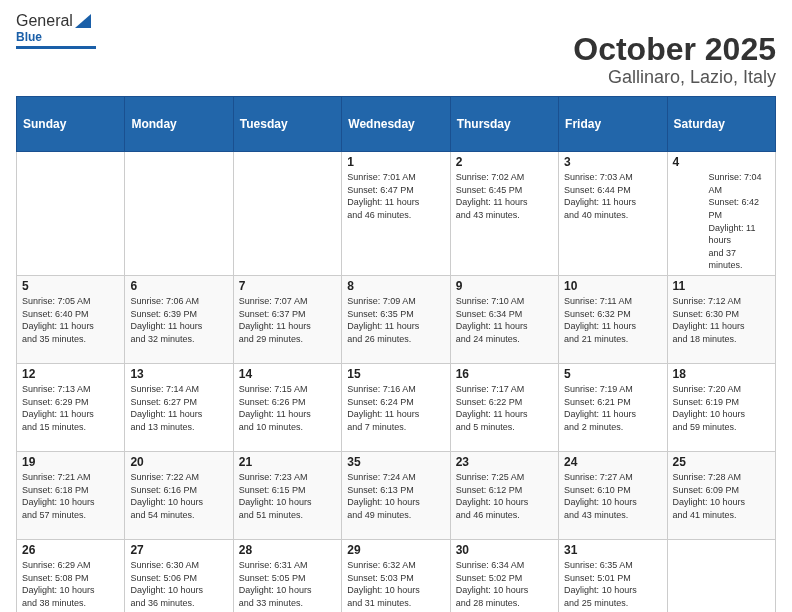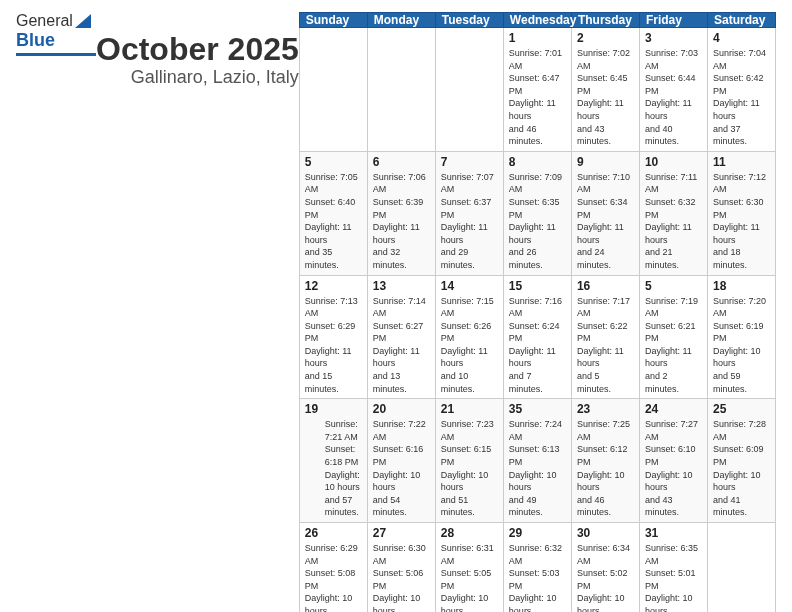--- a/index.html
+++ b/index.html
@@ -8,21 +8,21 @@
       background: #fff;
       width: 792px;
       height: 612px;
       overflow: hidden;
     }
     .page {
       width: 792px;
       height: 612px;
       padding: 12px 16px;
       display: flex;
-      flex-direction: row;
+      flex-direction: column;
     }
     .header {
       display: flex;
       justify-content: space-between;
       align-items: flex-start;
       margin-bottom: 8px;
     }
     .logo {
       display: flex;
       flex-direction: column;
@@ -54,21 +54,21 @@
       flex: 1;
       border: 1px solid #ccc;
       border-collapse: collapse;
       width: 100%;
       table-layout: fixed;
     }
     .calendar th {
       background: #2266aa;
       color: white;
       text-align: left;
-      padding: 0 6px;
+      padding: 20px 6px;
       font-size: 12px;
       font-weight: bold;
       border: 1px solid #1a5090;
     }
     .calendar td {
       vertical-align: top;
       border: 1px solid #ccc;
       padding: 3px 5px;
       font-size: 9.5px;
       color: #222;
@@ -102,21 +102,21 @@
     <div class="logo">
       <div style="display:flex; align-items:center; gap:0px;">
         <span class="logo-general">General</span>
         <span style="display:inline-flex; flex-direction:column; margin-left:2px;">
           <svg width="16" height="14" viewBox="0 0 16 14">
             <polygon points="0,14 16,14 16,0" fill="#1a5fa8"></polygon>
           </svg>
         </span>
       </div>
       <div style="display:flex; align-items:center;">
-        <span class="logo-blue" style="font-size:18px; font-weight:bold; color:#1a5fa8;">Blue</span>
+        <span class="logo-blue" style="font-size:12px; font-weight:bold; color:#1a5fa8;">Blue</span>
       </div>
       <div class="logo-line"></div>
     </div>
     <div class="title-block">
       <div class="month-title">October 2025</div>
       <div class="location">Gallinaro, Lazio, Italy</div>
     </div>
   </div>
 
   <table class="calendar">
@@ -152,21 +152,21 @@
           </td>
           <td>
             <div class="day-num">3</div>
             <div class="day-info" style="white-space: pre-line;">Sunrise: 7:03 AM
 Sunset: 6:44 PM
 Daylight: 11 hours
 and 40 minutes.</div>
           </td>
           <td>
             <div class="day-num">4</div>
-            <div class="day-info" style="white-space: pre-line;">Sunrise: 7:04 AM
+            <div class="day-info" style="white-space: pre-line; margin-left: 36px;">Sunrise: 7:04 AM
 Sunset: 6:42 PM
 Daylight: 11 hours
 and 37 minutes.</div>
           </td>
         </tr>
         <tr class="row-shaded">
           <td>
             <div class="day-num">5</div>
             <div class="day-info" style="white-space: pre-line;">Sunrise: 7:05 AM
 Sunset: 6:40 PM
@@ -263,21 +263,21 @@
             <div class="day-num">18</div>
             <div class="day-info" style="white-space: pre-line;">Sunrise: 7:20 AM
 Sunset: 6:19 PM
 Daylight: 10 hours
 and 59 minutes.</div>
           </td>
         </tr>
         <tr class="row-shaded">
           <td>
             <div class="day-num">19</div>
-            <div class="day-info" style="white-space: pre-line; margin-left: 20px;">Sunrise: 7:21 AM
+            <div class="day-info" style="white-space: pre-line;">Sunrise: 7:21 AM
 Sunset: 6:18 PM
 Daylight: 10 hours
 and 57 minutes.</div>
           </td>
           <td>
             <div class="day-num">20</div>
             <div class="day-info" style="white-space: pre-line;">Sunrise: 7:22 AM
 Sunset: 6:16 PM
 Daylight: 10 hours
 and 54 minutes.</div>

